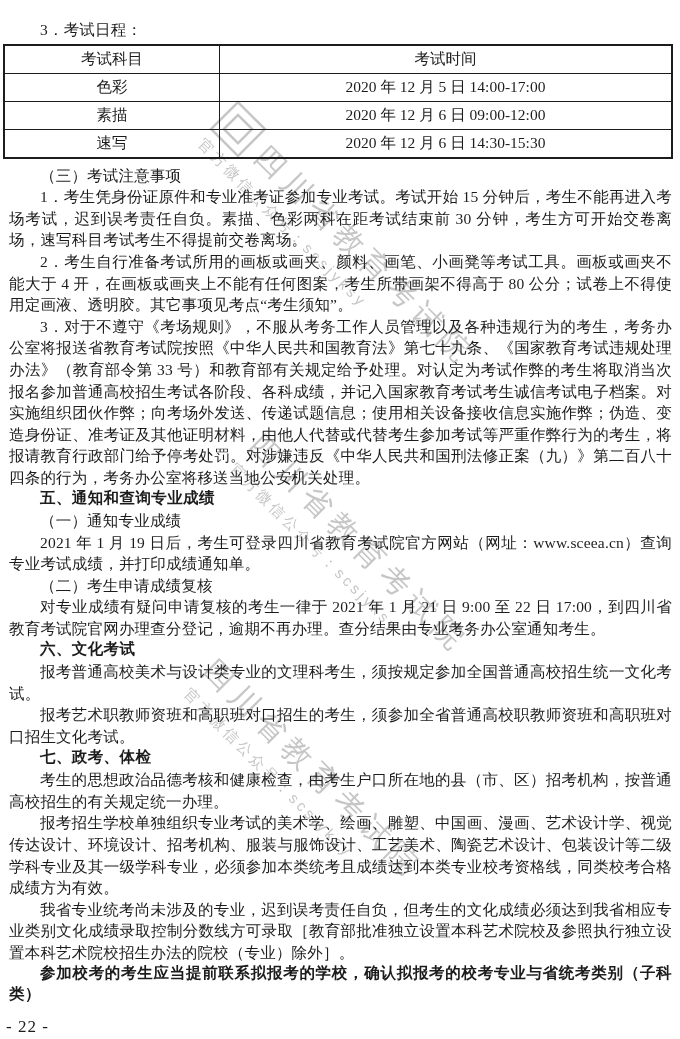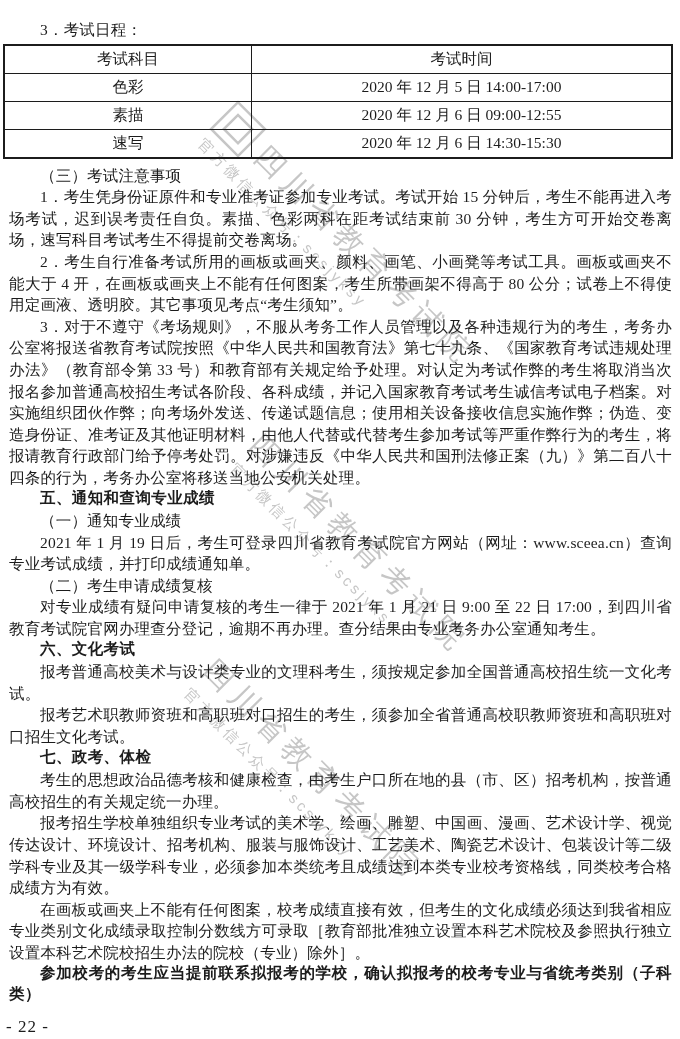--- a/index.html
+++ b/index.html
@@ -52,21 +52,21 @@
   table.sched,table.sched th,table.sched td{
     border:1px solid #1c1c1c;
   }
   table.sched{border-width:2px;}
   table.sched th,table.sched td{
     height:27px;
     text-align:center;
     vertical-align:middle;
     font-size:15.5px;
     font-weight:normal;
-    padding:0 20px;
+    padding:0 4px;
   }
   .col-subject{width:206px;}
   .footer-page{
     position:absolute;
     left:6px;bottom:2px;
     z-index:1;
     font-size:17px;
     letter-spacing:1px;
     color:#1c1c1c;
   }
@@ -114,21 +114,21 @@
         <th>考试时间</th>
       </tr>
     </thead>
     <tbody>
         <tr>
           <td>色彩</td>
           <td>2020 年 12 月 5 日 14:00-17:00</td>
         </tr>
         <tr>
           <td>素描</td>
-          <td>2020 年 12 月 6 日 09:00-12:55</td>
+          <td>2020 年 12 月 6 日 09:00-12:00</td>
         </tr>
         <tr>
           <td>速写</td>
           <td>2020 年 12 月 6 日 14:30-15:30</td>
         </tr>
       </tbody>
   </table>
 
   <div>
       <p class="para">（三）考试注意事项</p>
@@ -139,19 +139,19 @@
       <p class="para">（一）通知专业成绩</p>
       <p class="para">2021 年 1 月 19 日后，考生可登录四川省教育考试院官方网站（网址：www.sceea.cn）查询专业考试成绩，并打印成绩通知单。</p>
       <p class="para">（二）考生申请成绩复核</p>
       <p class="para">对专业成绩有疑问申请复核的考生一律于 2021 年 1 月 21 日 9:00 至 22 日 17:00，到四川省教育考试院官网办理查分登记，逾期不再办理。查分结果由专业考务办公室通知考生。</p>
       <p class="para hei">六、文化考试</p>
       <p class="para">报考普通高校美术与设计类专业的文理科考生，须按规定参加全国普通高校招生统一文化考试。</p>
       <p class="para">报考艺术职教师资班和高职班对口招生的考生，须参加全省普通高校职教师资班和高职班对口招生文化考试。</p>
       <p class="para hei">七、政考、体检</p>
       <p class="para">考生的思想政治品德考核和健康检查，由考生户口所在地的县（市、区）招考机构，按普通高校招生的有关规定统一办理。</p>
       <p class="para">报考招生学校单独组织专业考试的美术学、绘画、雕塑、中国画、漫画、艺术设计学、视觉传达设计、环境设计、招考机构、服装与服饰设计、工艺美术、陶瓷艺术设计、包装设计等二级学科专业及其一级学科专业，必须参加本类统考且成绩达到本类专业校考资格线，同类校考合格成绩方为有效。</p>
-      <p class="para">在画板或画夹上不能有任何图案，校考成绩直接有效，但考生的文化成绩必须达到我省相应专业类别文化成绩录取控制分数线方可录取［教育部批准独立设置本科艺术院校及参照执行独立设置本科艺术院校招生办法的院校（专业）除外］。</p>
+      <p class="para">我省专业统考尚未涉及的专业，迟到误考责任自负，但考生的文化成绩必须达到我省相应专业类别文化成绩录取控制分数线方可录取［教育部批准独立设置本科艺术院校及参照执行独立设置本科艺术院校招生办法的院校（专业）除外］。</p>
       <p class="para hei">参加校考的考生应当提前联系拟报考的学校，确认拟报考的校考专业与省统考类别（子科类）</p>
     </div>
 
 </div>
 
 <div class="footer-page">- 22 -</div>
 
 </body></html>

